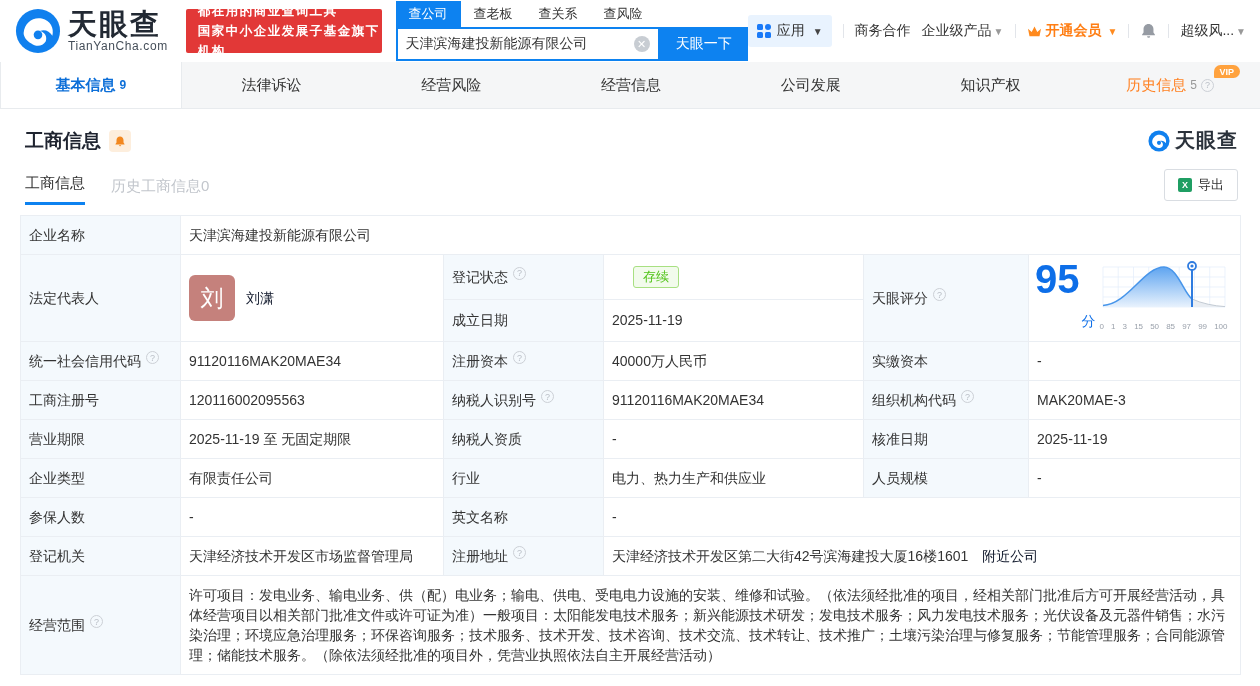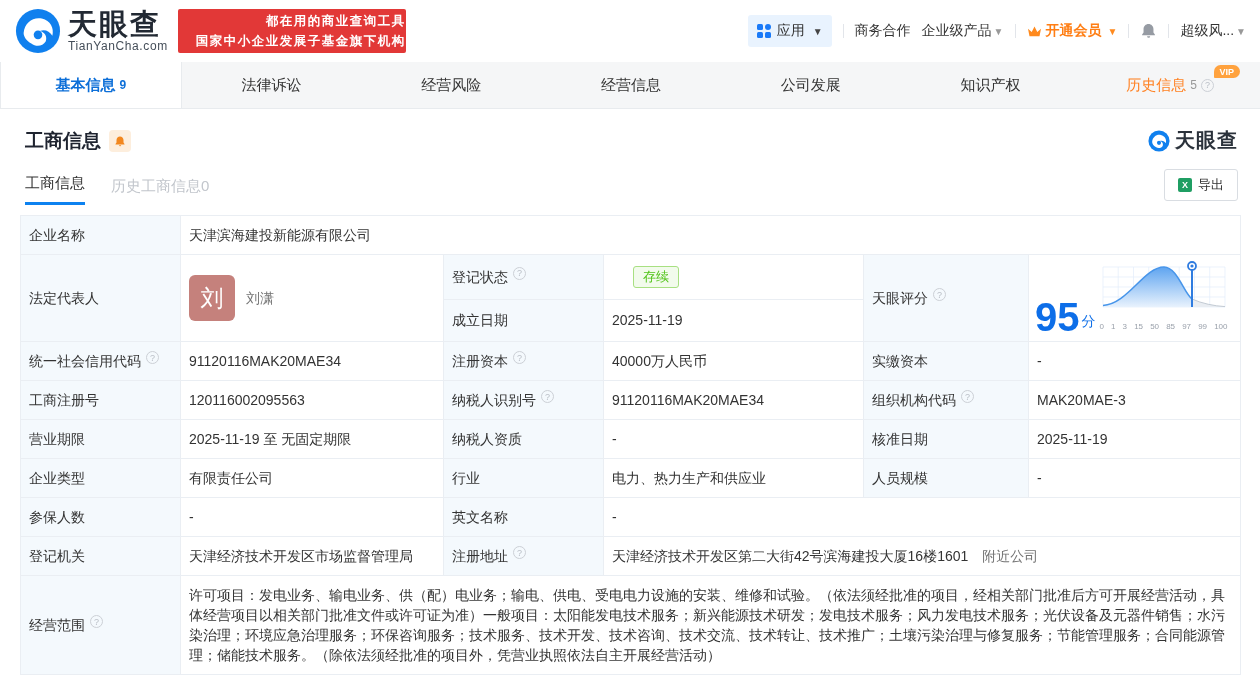--- a/index.html
+++ b/index.html
@@ -4,23 +4,23 @@
 <style>
   * { margin:0; padding:0; box-sizing:border-box; }
   body { font-family:"Liberation Sans","DejaVu Sans",sans-serif; background:#fff; }
   .page { width:1260px; height:686px; position:relative; background:#fff; overflow:hidden; }
 
   
   .hdr { height:62px; display:flex; align-items:center; padding:0 14px 0 15px; background:#fff; }
   .logo { display:flex; align-items:center; gap:7px; cursor:pointer; }
   .logo-txt .cn { font-size:29px; font-weight:bold; color:#222933; letter-spacing:2px; line-height:30px; }
   .logo-txt .en { font-size:12px; color:#454e59; letter-spacing:.6px; }
-  .banner { margin-left:10px; width:228px; height:44px; background:#e23837; color:#fff;
-            display:flex; flex-direction:column; justify-content:center; align-items:flex-end;
-            font-size:12.5px; font-weight:bold; line-height:20px; letter-spacing:1.5px; border-radius:2px; }
+  .banner { margin-left:18px; width:228px; height:44px; background:#e23837; color:#fff;
+            display:flex; flex-direction:column; justify-content:center; align-items:flex-start;
+            font-size:12.5px; font-weight:bold; line-height:20px; letter-spacing:1.5px; border-radius:2px;padding-left:12px; }
   .searchbox { margin-left:14px; width:414px; }
   .stabs { display:flex; font-size:13px; }
   .stab { padding:4px 13px; color:#333; cursor:pointer; }
   .stab.on { background:#0d82f0; color:#fff; }
   .srow { display:flex; }
   .sinput { flex:1; height:34px; border:2px solid #0d82f0; background:#fff; display:flex; align-items:center;
             padding:0 8px; font-size:14px; color:#333; }
   .sinput .val { flex:1; white-space:nowrap; overflow:hidden; }
   .clr { width:16px; height:16px; border-radius:50%; background:#c8cdd3; color:#fff; font-size:11px;
          display:flex; align-items:center; justify-content:center; cursor:pointer; flex:none; }
@@ -73,26 +73,26 @@
   table.info { margin-top:10px; width:1220px; border-collapse:collapse; table-layout:fixed; }
   table.info td { border:1px solid #eaeef3; padding:9px 10px 9px 8px; font-size:14px; color:#333; line-height:20px;
                   vertical-align:middle; word-break:break-all; }
   td.lbl { background:#f4f9fd; padding-left:16px; color:#333; }
   .lblwrap { display:flex; gap:5px; }
   .badge { display:inline-block; padding:1px 9px; font-size:13px; color:#52c41a; background:#f2fbec;
            border:1px solid #a8e082; border-radius:3px; line-height:18px;margin-left:21px; }
   .rep { display:flex; align-items:center; gap:11px; }
   .avatar { width:46px; height:46px; border-radius:6px; background:#c5817c; color:#fff; font-size:23px;
             display:flex; align-items:center; justify-content:center; flex:none; cursor:pointer; }
-  a.lnk { color:#737373; text-decoration:none; cursor:pointer; }
+  a.lnk { color:#0f172a; text-decoration:none; cursor:pointer; }
   .scope { line-height:24px; padding:6px 12px 6px 8px; }
   .addr-link { margin-left:10px;margin-top:19px; }
 
   
-  .score-wrap { display:flex; align-items:flex-end; gap:2px; }
+  .score-wrap { display:flex; align-items:flex-start; gap:2px; }
   .score-num { font-size:40px; font-weight:bold; color:#0d6ee8; line-height:40px; }
   .score-unit { font-size:14px; color:#0d6ee8; align-self:flex-end; margin-bottom:6px; }
   .chart { width:128px; margin-left:2px; }
   .axis { display:flex; justify-content:space-between; width:128px; font-size:8px; color:#9aa1ab; margin-top:1px; }
 </style>
 </head>
 <body>
 
 <div class="page">
 
@@ -107,20 +107,35 @@
         <div class="cn">天眼查</div>
         <div class="en">TianYanCha.com</div>
       </div>
     </div>
 
     <div class="banner">
       <div>都在用的商业查询工具</div>
       <div>国家中小企业发展子基金旗下机构</div>
     </div>
 
+    <div class="searchbox">
+      <div class="stabs">
+        <span class="stab on">查公司</span>
+        <span class="stab">查老板</span>
+        <span class="stab">查关系</span>
+        <span class="stab">查风险</span>
+      </div>
+      <div class="srow">
+        <div class="sinput">
+          <span class="val">天津滨海建投新能源有限公司</span>
+          <span class="clr">✕</span>
+        </div>
+        <button class="sbtn">天眼一下</button>
+      </div>
+    </div>
 
     <div class="nav">
       <div class="chip">
         <span class="grid4">
             <i></i>
             <i class="dot"></i>
             <i></i>
             <i></i>
           </span>
         <span>应用</span>

